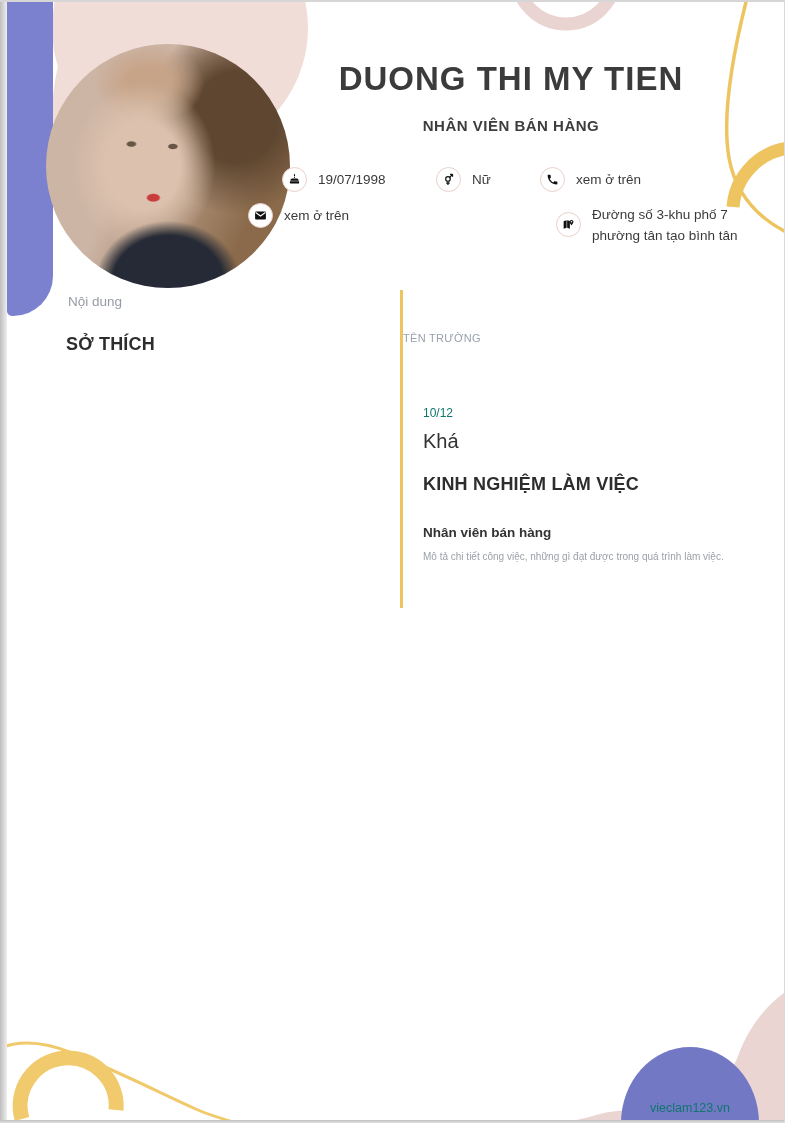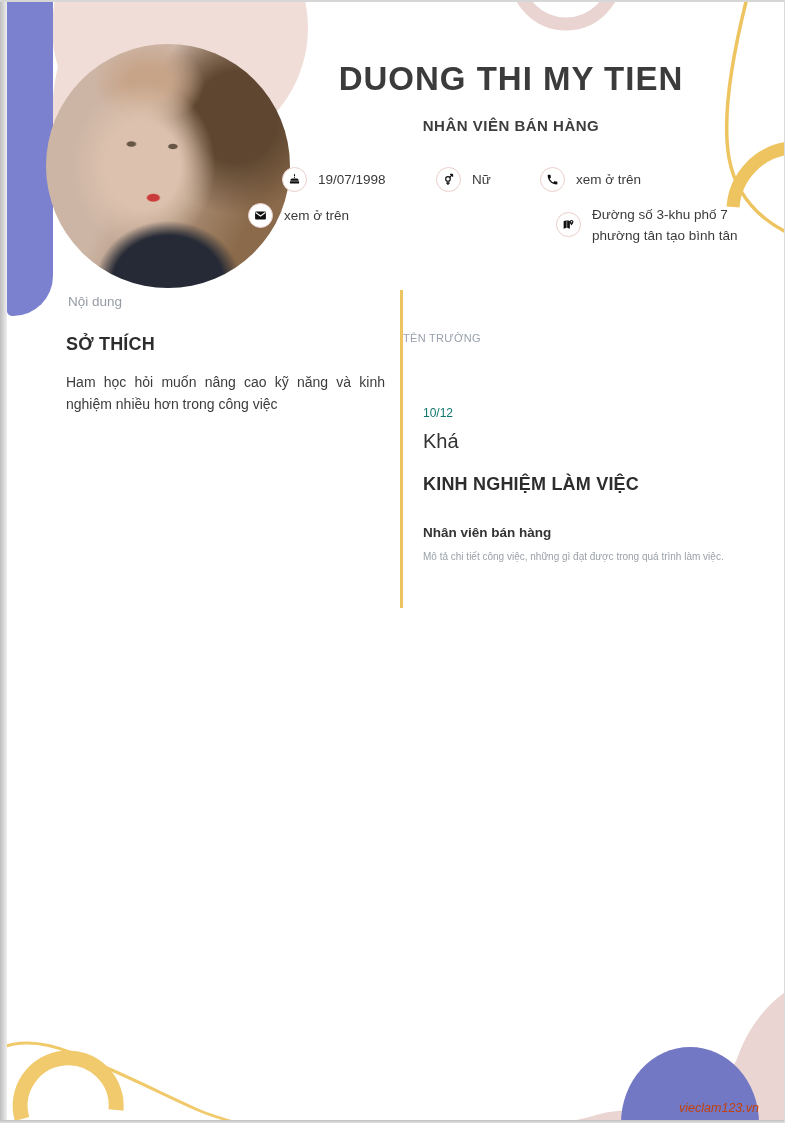--- a/index.html
+++ b/index.html
@@ -54,21 +54,21 @@
   .school-label{left:403px;top:320px;font-size:11px;color:#99a1ad;letter-spacing:.3px;margin-top:12px;}
   .school-name{left:533px;top:319px;width:81px;font-size:13.5px;color:var(--gold-link,#ecc153);
                text-align:justify;line-height:21.5px;cursor:pointer;}
   .edu-level{left:423px;top:406px;font-size:12px;color:#0f766e;}
   .edu-grade{left:423px;top:430px;font-size:20px;color:#333;}
   .exp-head{left:423px;top:474px;}
   .company{left:423px;top:502px;font-size:14px;font-weight:700;color:#2d2d2d;letter-spacing:.2px;}
   .role{left:423px;top:525px;font-size:13.5px;font-weight:700;color:#333;}
   .desc{left:423px;top:546px;width:333px;font-size:10px;color:#9ba1a9;text-align:justify;line-height:22px;}
   
-  .watermark{left:621px;top:1101px;width:138px;text-align:right;font-size:12.5px;color:#c2410c;font-style:italic;}
+  .watermark{left:621px;top:1101px;width:138px;text-align:center;font-size:12.5px;color:#0f766e;}
 </style>
 </head>
 <body>
 
 <div class="canvas">
 
   <svg class="abs decor-svg" width="785" height="1123" viewBox="0 0 785 1123" aria-hidden="true">
 
     <circle cx="180" cy="28" r="128" fill="#f0ddd8"></circle>
     <ellipse cx="122" cy="118" rx="70" ry="128" fill="#f0ddd8"></ellipse>
@@ -136,21 +136,20 @@
           <path d="M3 6l5.5-2v14L3 20zM9.5 4l5 1.5v14.3l-5-1.8z"></path>
           <path d="M17.5 3.5c-2 0-3.6 1.6-3.6 3.6 0 2.7 3.6 6.6 3.6 6.6s3.6-3.9 3.6-6.6c0-2-1.6-3.6-3.6-3.6z"></path>
           <circle cx="17.5" cy="7.1" r="1.4" fill="#ffffff"></circle>
         </svg>
     </span>
     <span class="txt wrap">Đường số 3-khu phố 7 phường tân tạo bình tân</span>
   </div>
 
   <div class="abs content-label">Nội dung</div>
   <div class="abs h-section hobby-head">SỞ THÍCH</div>
-  <div class="abs hobby-text">Ham học hỏi muốn nâng cao kỹ năng và kinh nghiệm nhiều hơn trong công việc</div>
 
   <div class="abs v-rule"></div>
   <div class="abs school-label">TÊN TRƯỜNG</div>
   <div class="abs edu-level">10/12</div>
   <div class="abs edu-grade">Khá</div>
 
   <div class="abs h-section exp-head">KINH NGHIỆM LÀM VIỆC</div>
   <div class="abs role">Nhân viên bán hàng</div>
   <div class="abs desc">Mô tả chi tiết công việc, những gì đạt được trong quá trình làm việc.</div>
 

